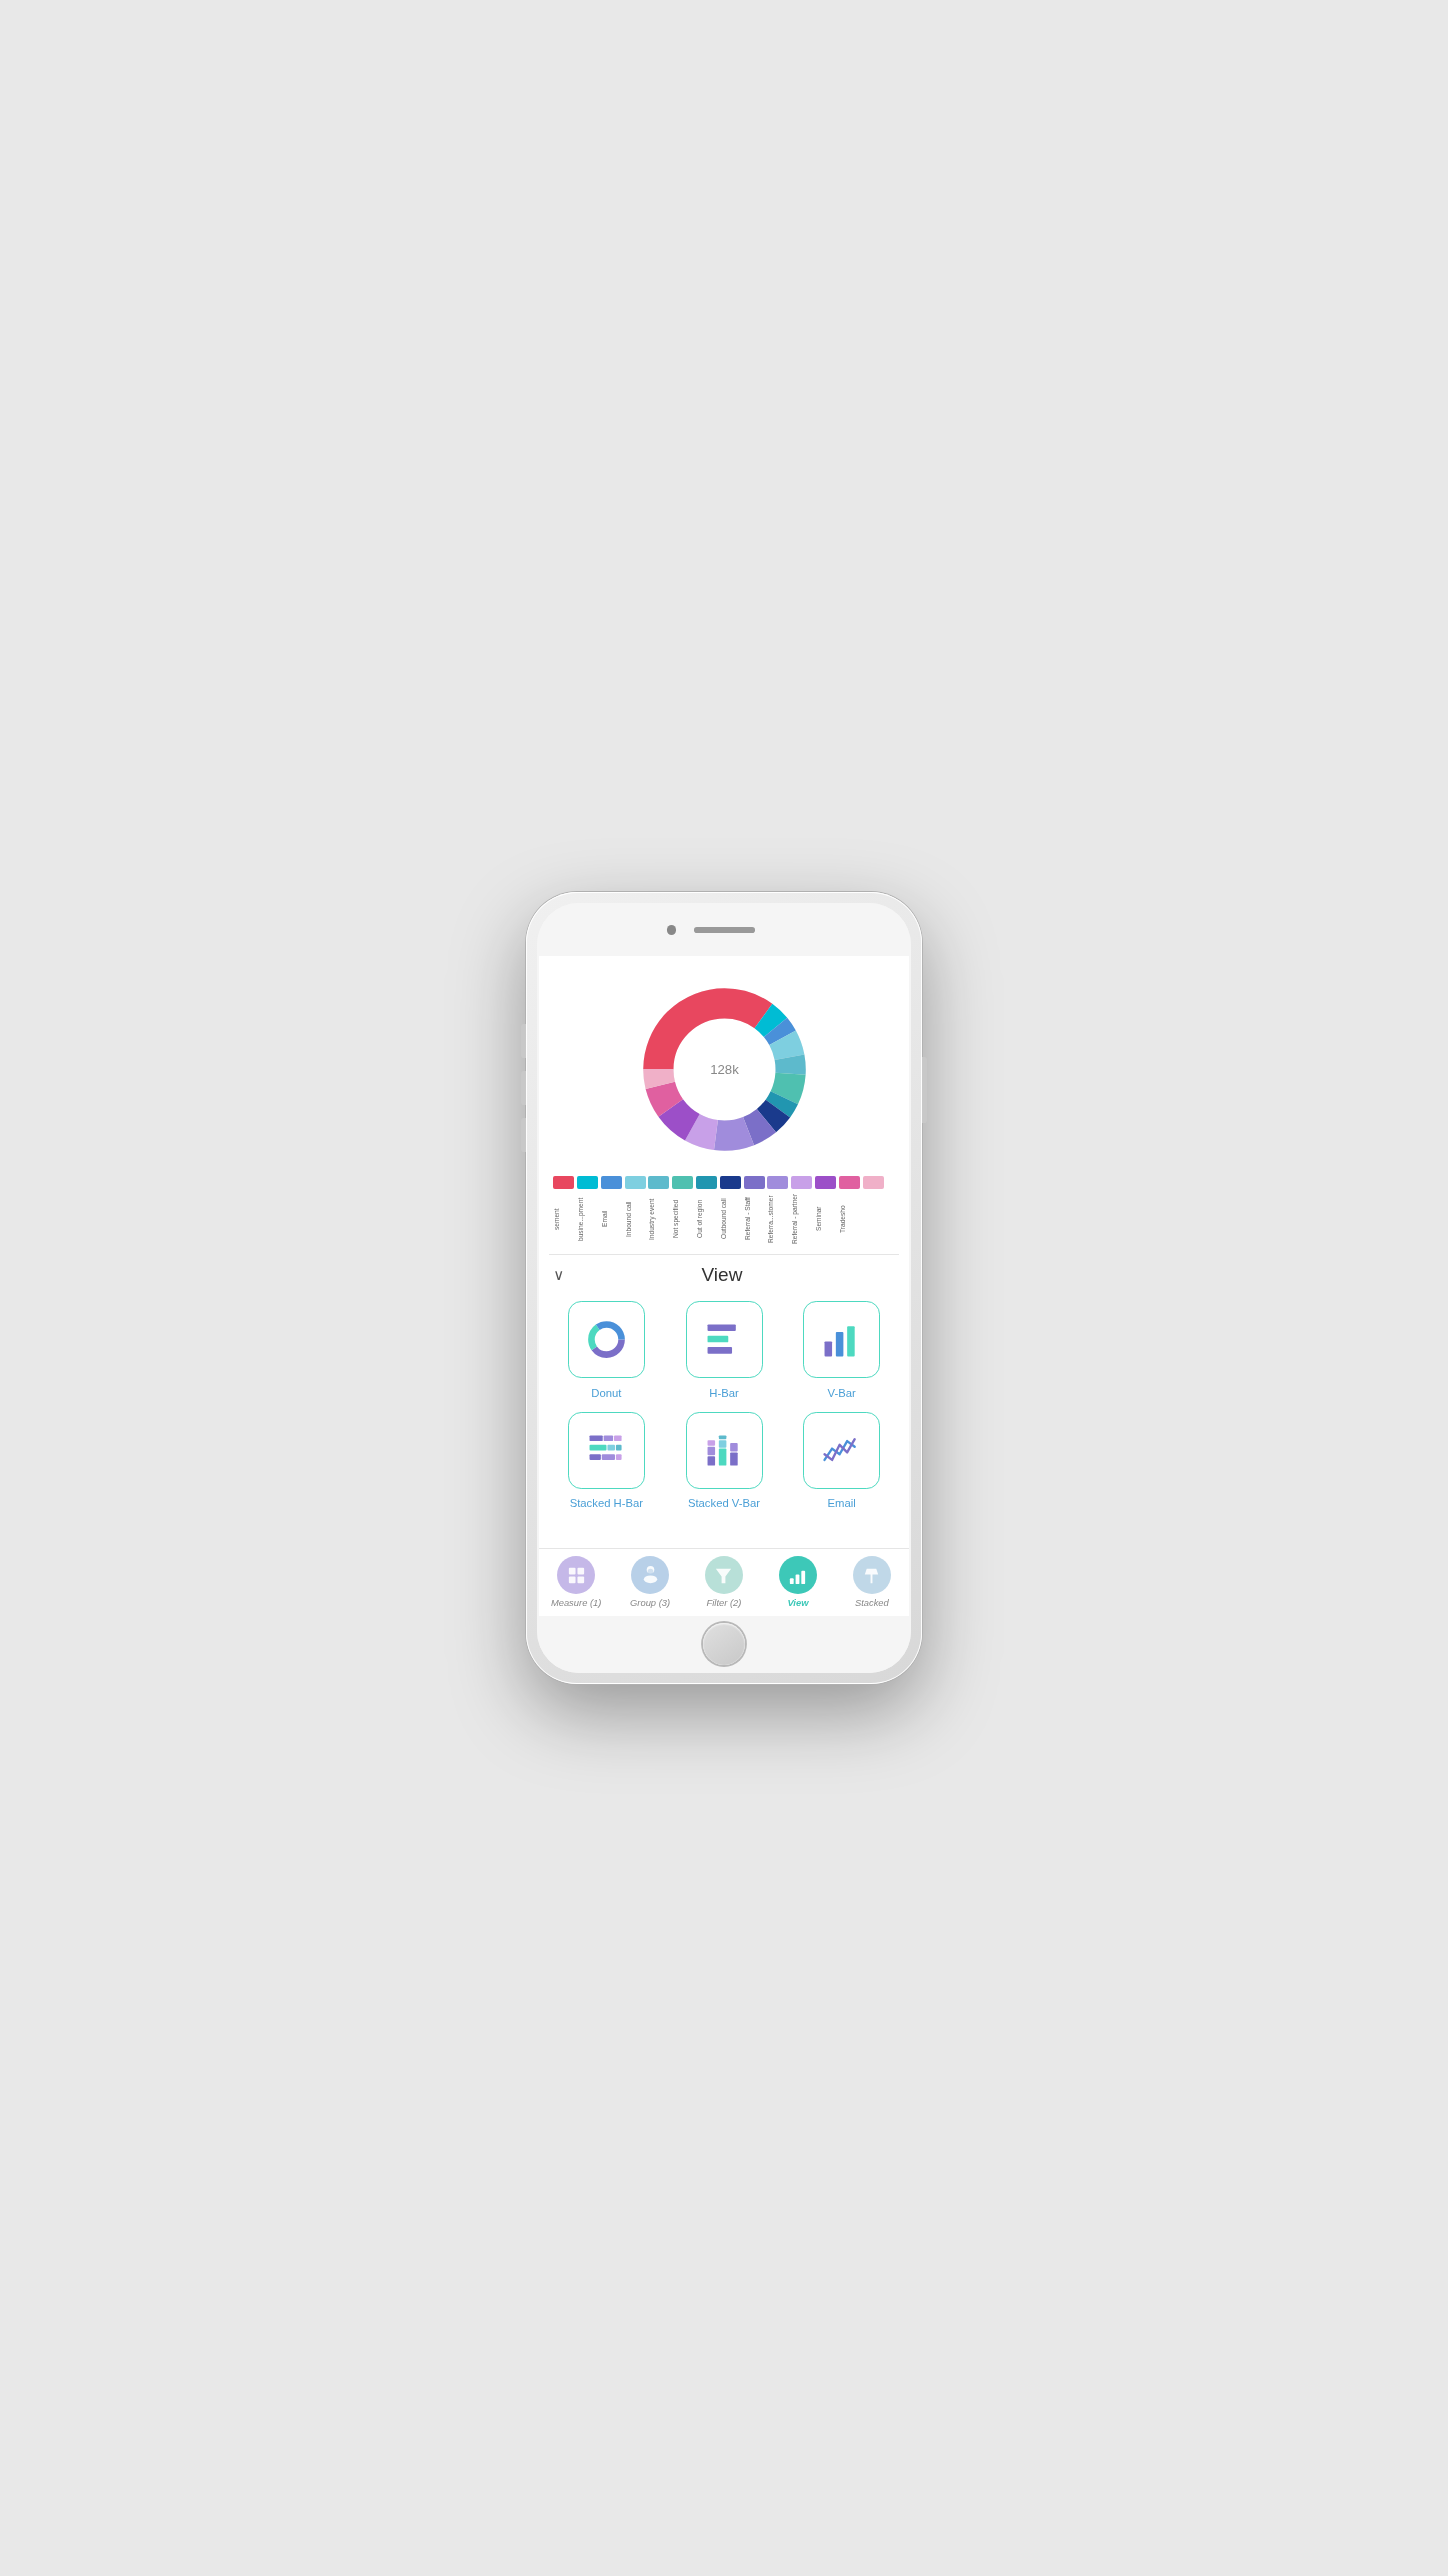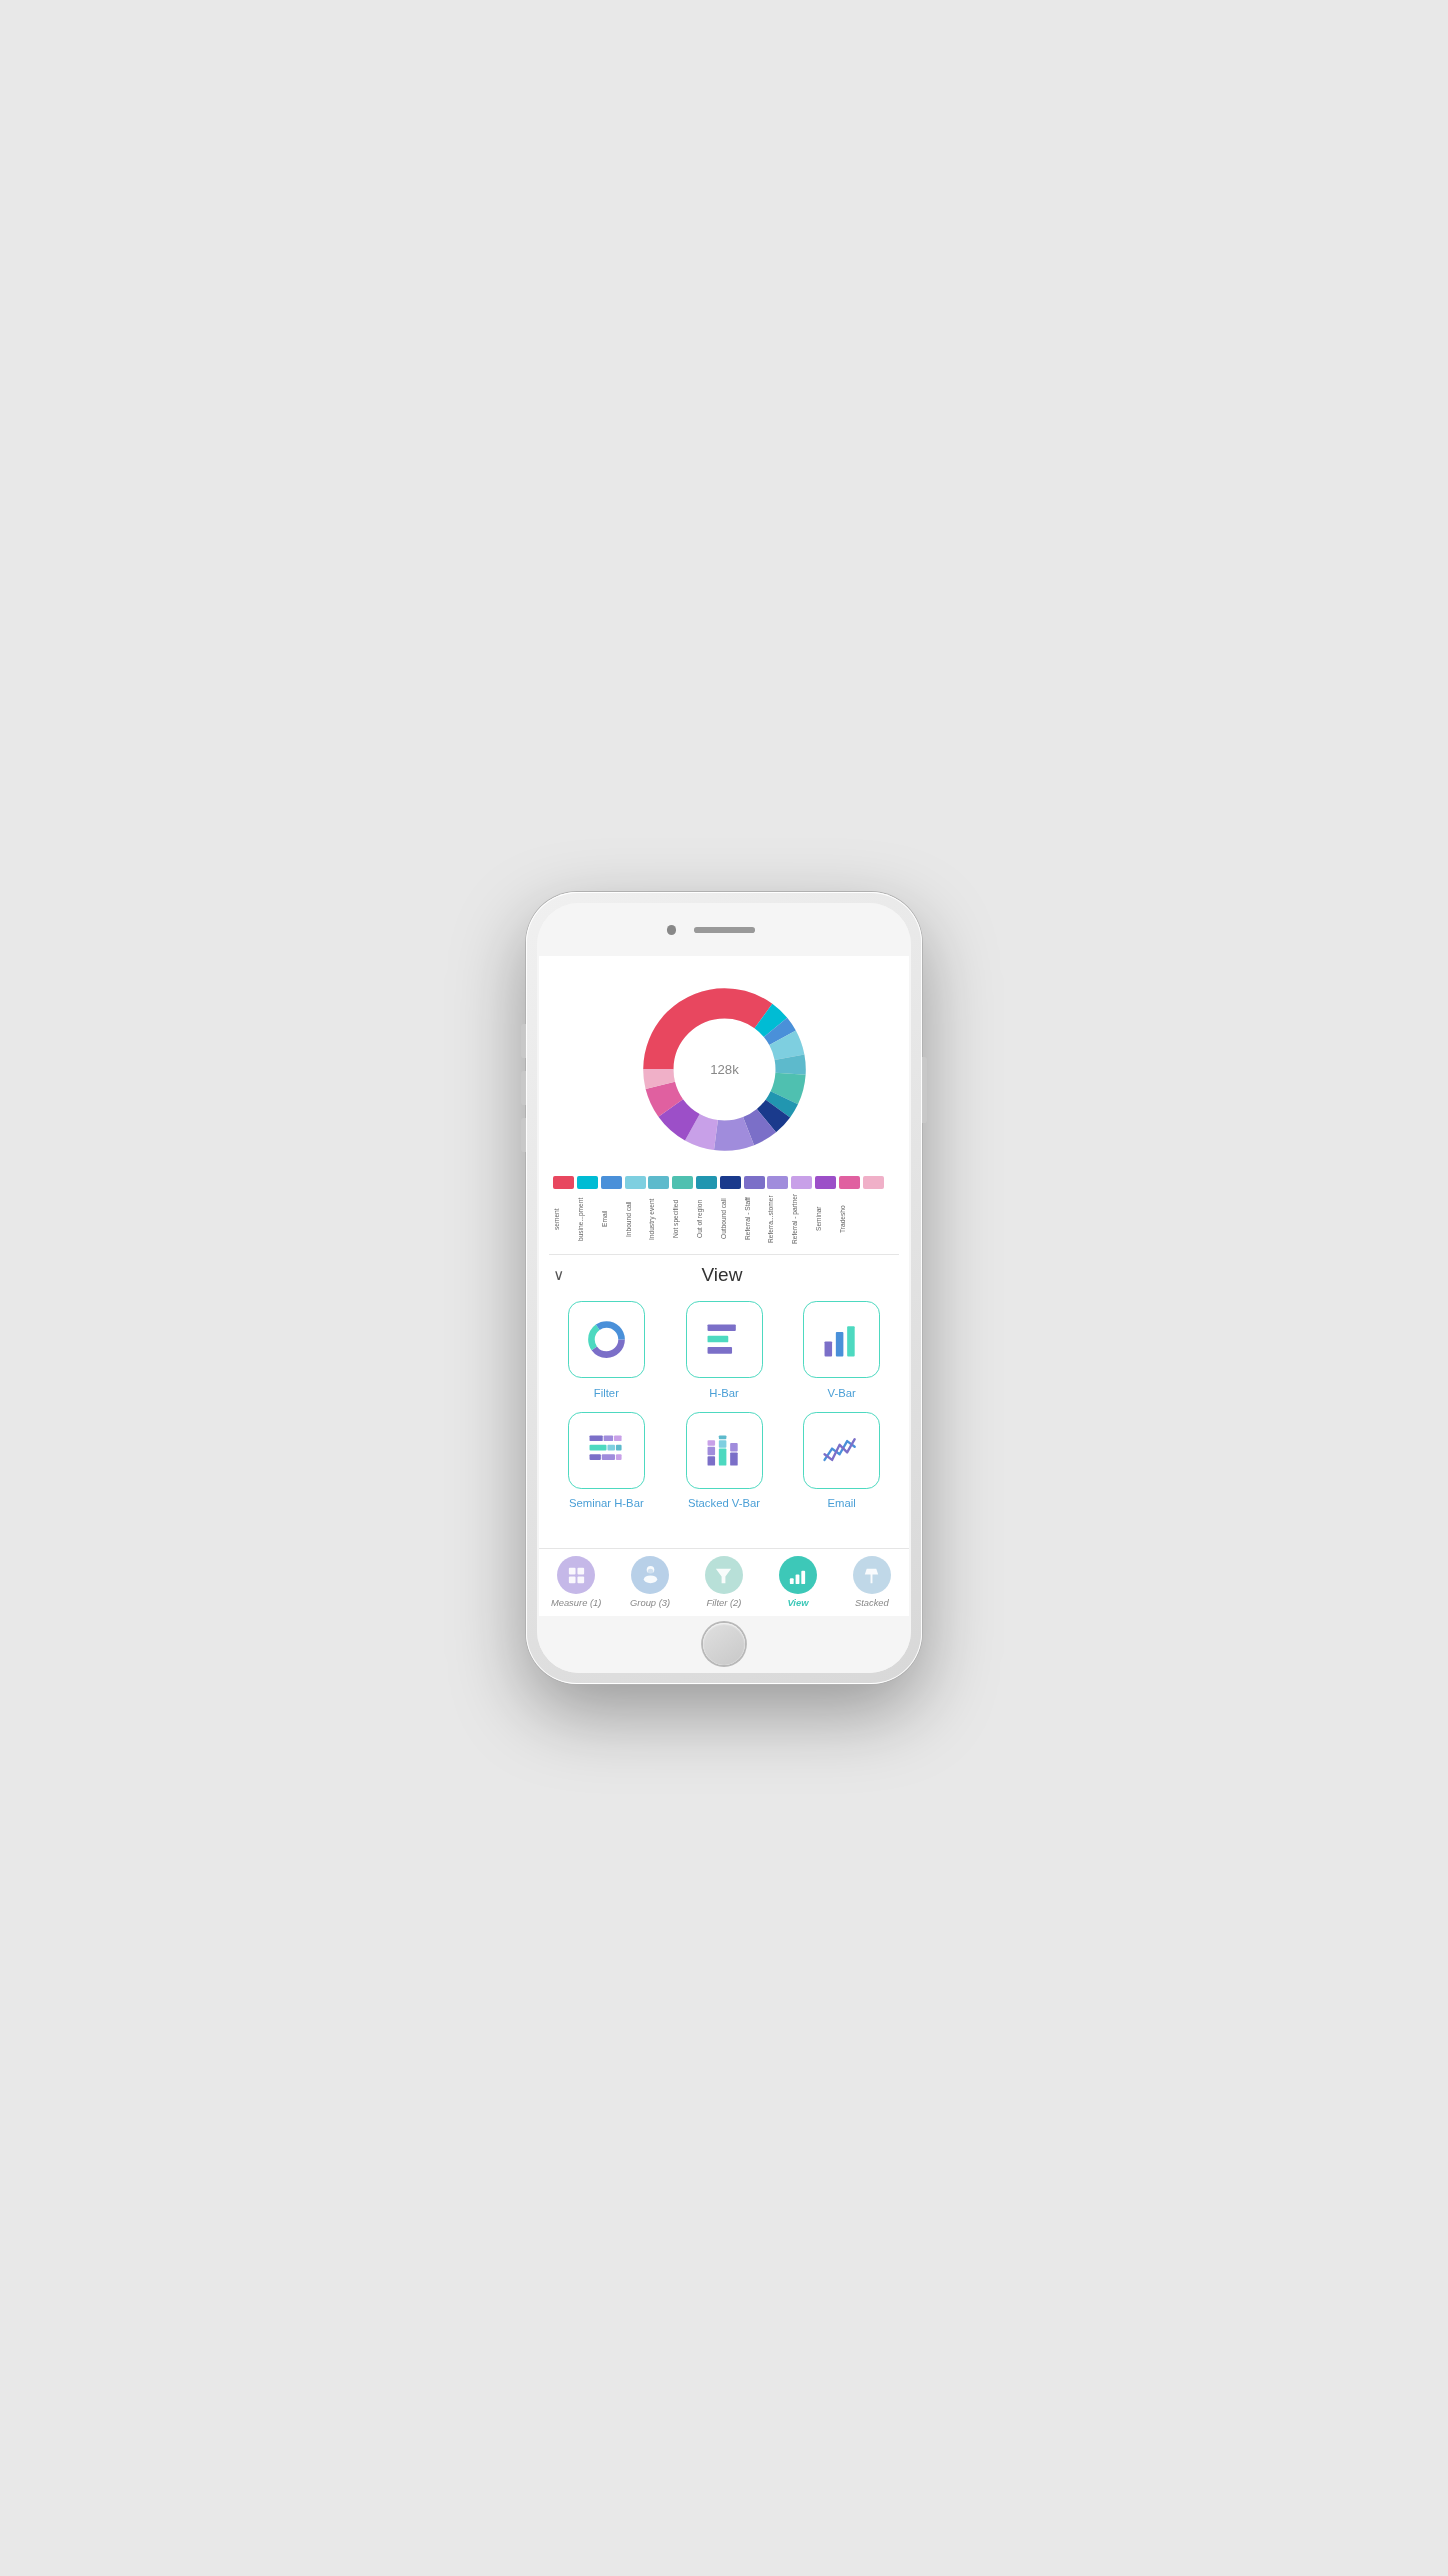--- a/index.html
+++ b/index.html
@@ -402,21 +402,21 @@
 
           <div class="chart-option">
             <div class="chart-icon-box">
               <svg class="icon-svg" viewBox="0 0 52 52">
                 <circle cx="26" cy="26" r="16" fill="none" stroke="#7b6fc8" stroke-width="7" stroke-dasharray="40 60" stroke-dashoffset="0"></circle>
                 <circle cx="26" cy="26" r="16" fill="none" stroke="#4dd9c0" stroke-width="7" stroke-dasharray="25 75" stroke-dashoffset="-40"></circle>
                 <circle cx="26" cy="26" r="16" fill="none" stroke="#4a90d9" stroke-width="7" stroke-dasharray="35 65" stroke-dashoffset="-65"></circle>
                 <circle cx="26" cy="26" r="8" fill="white"></circle>
               </svg>
             </div>
-            <span class="chart-option-label">Filter</span>
+            <span class="chart-option-label">Donut</span>
           </div>
 
           <div class="chart-option">
             <div class="chart-icon-box">
               <svg class="icon-svg" viewBox="0 0 52 52">
                 <rect x="8" y="10" width="30" height="7" rx="1" fill="#7b6fc8"></rect>
                 <rect x="8" y="22" width="22" height="7" rx="1" fill="#4dd9c0"></rect>
                 <rect x="8" y="34" width="26" height="7" rx="1" fill="#7b6fc8"></rect>
               </svg>
             </div>
@@ -441,21 +441,21 @@
                 <rect x="23" y="10" width="10" height="6" rx="1" fill="#a08cdc"></rect>
                 <rect x="34" y="10" width="8" height="6" rx="1" fill="#c8a0e8"></rect>
                 <rect x="8" y="20" width="18" height="6" rx="1" fill="#4dd9c0"></rect>
                 <rect x="27" y="20" width="8" height="6" rx="1" fill="#7ecfe0"></rect>
                 <rect x="36" y="20" width="6" height="6" rx="1" fill="#5dbacc"></rect>
                 <rect x="8" y="30" width="12" height="6" rx="1" fill="#7b6fc8"></rect>
                 <rect x="21" y="30" width="14" height="6" rx="1" fill="#a08cdc"></rect>
                 <rect x="36" y="30" width="6" height="6" rx="1" fill="#c8a0e8"></rect>
               </svg>
             </div>
-            <span class="chart-option-label">Seminar H-Bar</span>
+            <span class="chart-option-label">Stacked H-Bar</span>
           </div>
 
           <div class="chart-option">
             <div class="chart-icon-box">
               <svg class="icon-svg" viewBox="0 0 52 52">
                 <rect x="8" y="32" width="8" height="10" rx="1" fill="#7b6fc8"></rect>
                 <rect x="8" y="22" width="8" height="9" rx="1" fill="#a08cdc"></rect>
                 <rect x="8" y="15" width="8" height="6" rx="1" fill="#c8a0e8"></rect>
                 <rect x="20" y="24" width="8" height="18" rx="1" fill="#4dd9c0"></rect>
                 <rect x="20" y="15" width="8" height="8" rx="1" fill="#7ecfe0"></rect>

